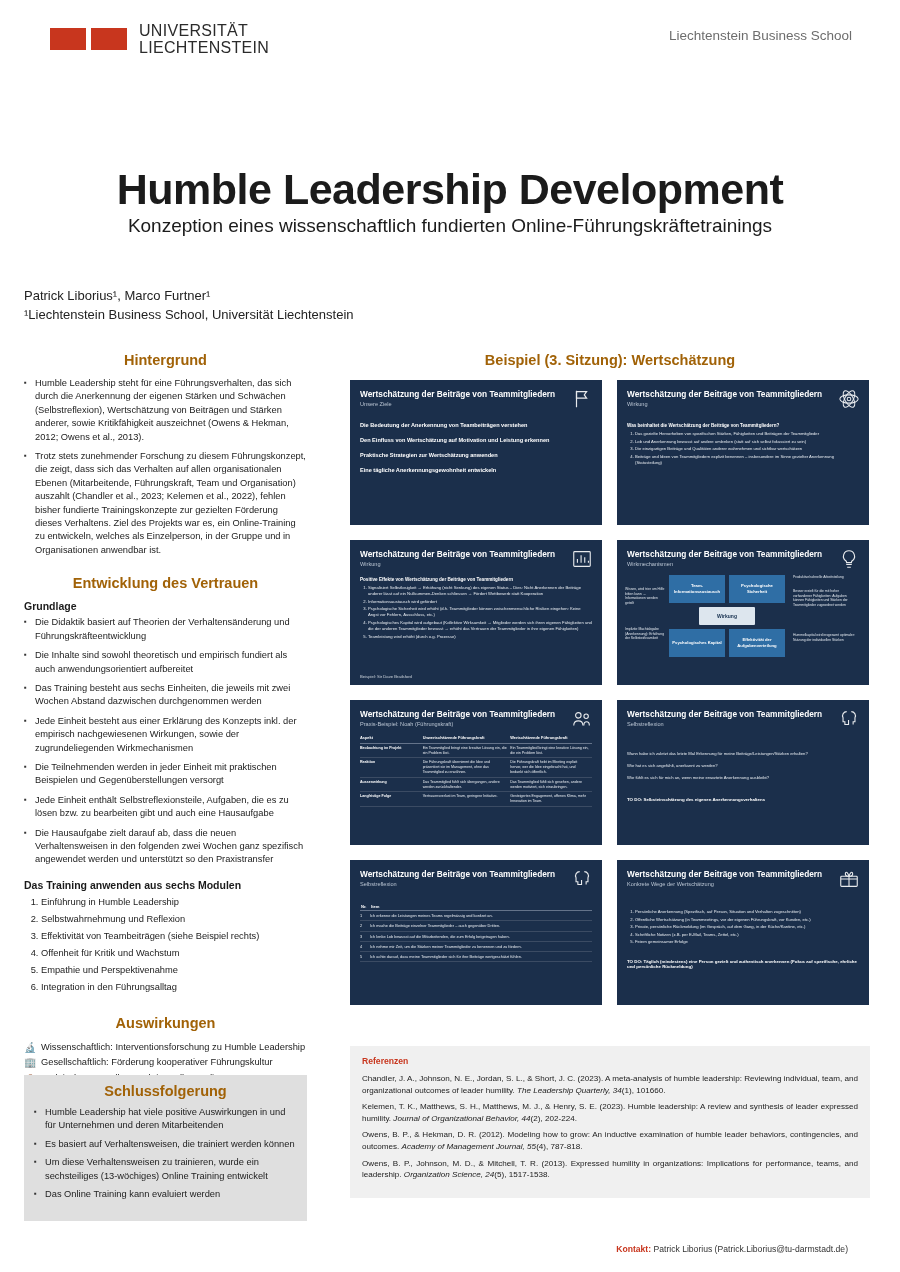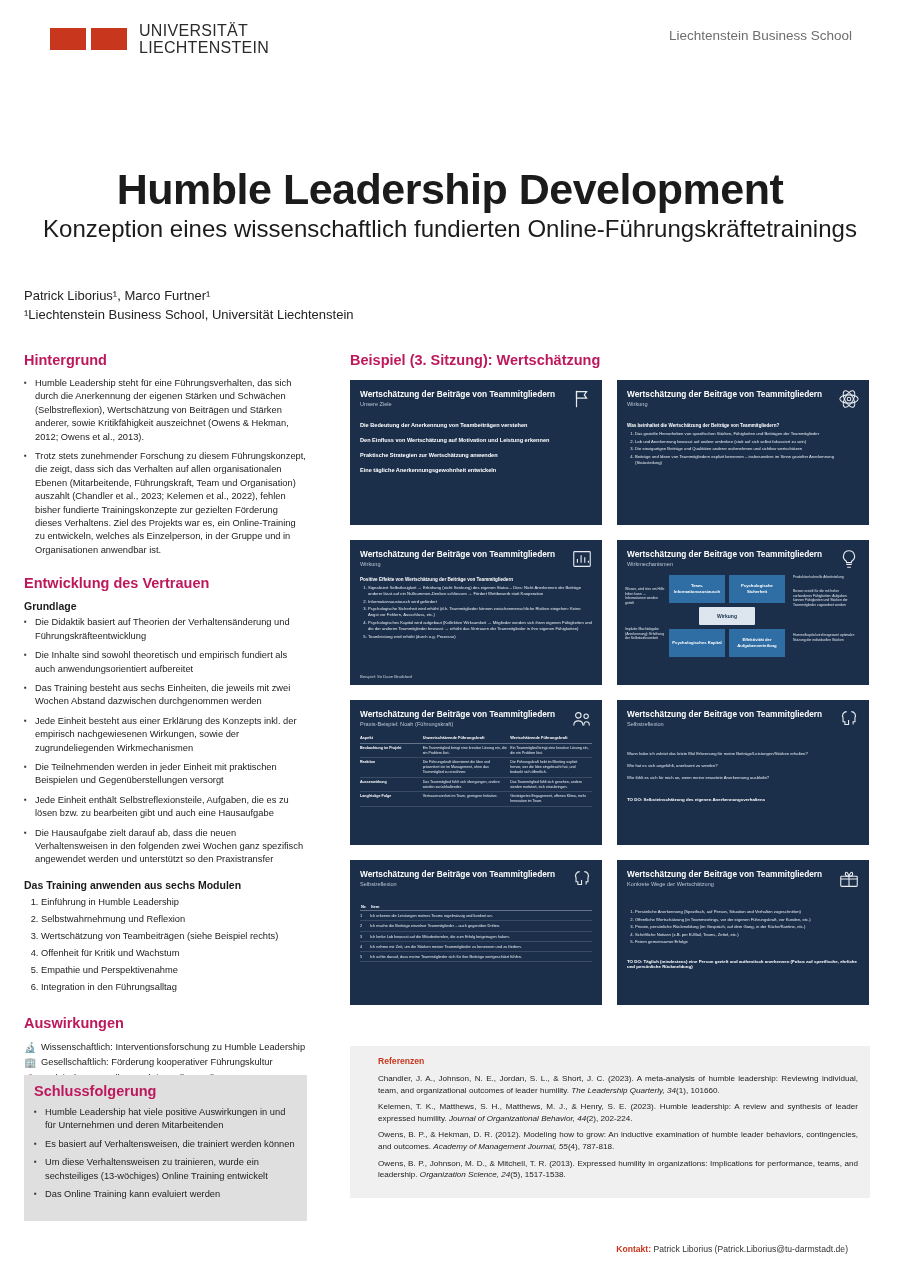--- a/index.html
+++ b/index.html
@@ -65,21 +65,21 @@
   }
   .main-title {
     font-size: 43px;
     font-weight: 700;
     color: #1b1b1b;
     letter-spacing: -0.5px;
     line-height: 48px;
   }
   .subtitle {
     margin-top: 2px;
-    font-size: 24px;
+    font-size: 19px;
     font-weight: 400;
     color: #1b1b1b;
   }
 
   .authors {
     position: absolute;
     top: 286px;
     left: 24px;
     font-size: 13px;
     line-height: 19px;
@@ -94,24 +94,25 @@
     width: 283px;
   }
   .col-right {
     position: absolute;
     top: 352px;
     left: 350px;
     width: 520px;
   }
 
   h2.sec {
-    color: #be185d;
+    color: #a16207;
     font-size: 14.5px;
     font-weight: bold;
     margin: 0 0 9px 0;
+    text-align: center;
   }
   h2.sec.right {
     font-size: 14.5px;
   }
   .sub-h {
     font-size: 10.5px;
     font-weight: bold;
     color: #1b1b1b;
     margin: 2px 0 4px 0;
   }
@@ -344,21 +345,21 @@
     color: #dfe5ec;
   }
 
   
   .refs {
     position: absolute;
     top: 1046px;
     left: 350px;
     width: 520px;
     background: #f0f0f0;
-    padding: 10px 12px 12px 28px;
+    padding: 10px 12px 12px 12px;
     box-sizing: border-box;
   }
   .refs h3 {
     margin: 0 0 7px 0;
     font-size: 8.6px;
     color: #c8361e;
     font-weight: bold;
   }
   .refs p {
     margin: 0 0 5px 0;
@@ -424,21 +425,21 @@
     <li>Jede Einheit besteht aus einer Erklärung des Konzepts inkl. der empirisch nachgewiesenen Wirkungen, sowie der zugrundeliegenden Wirkmechanismen</li>
     <li>Die Teilnehmenden werden in jeder Einheit mit praktischen Beispielen und Gegenüberstellungen versorgt</li>
     <li>Jede Einheit enthält Selbstreflexionsteile, Aufgaben, die es zu lösen bzw. zu bearbeiten gibt und auch eine Hausaufgabe</li>
     <li>Die Hausaufgabe zielt darauf ab, dass die neuen Verhaltensweisen in den folgenden zwei Wochen ganz spezifisch angewendet werden und unterstützt so den Praxistransfer</li>
   </ul>
 
   <div class="sub-h" style="margin-top:12px;">Das Training anwenden aus sechs Modulen</div>
   <ol class="modules">
     <li>Einführung in Humble Leadership</li>
     <li>Selbstwahrnehmung und Reflexion</li>
-    <li>Wertschätzung von Teambeiträgen (siehe Beispiel rechts)</li>
+    <li>Effektivität von Teambeiträgen (siehe Beispiel rechts)</li>
     <li>Offenheit für Kritik und Wachstum</li>
     <li>Empathie und Perspektivenahme</li>
     <li>Integration in den Führungsalltag</li>
   </ol>
 
   <h2 class="sec" style="margin-top:20px;">Auswirkungen</h2>
   <ul class="impact-list">
     <li>
       <span class="ic">🔬</span>
       <span>Wissenschaftlich: Interventionsforschung zu Humble Leadership</span>

